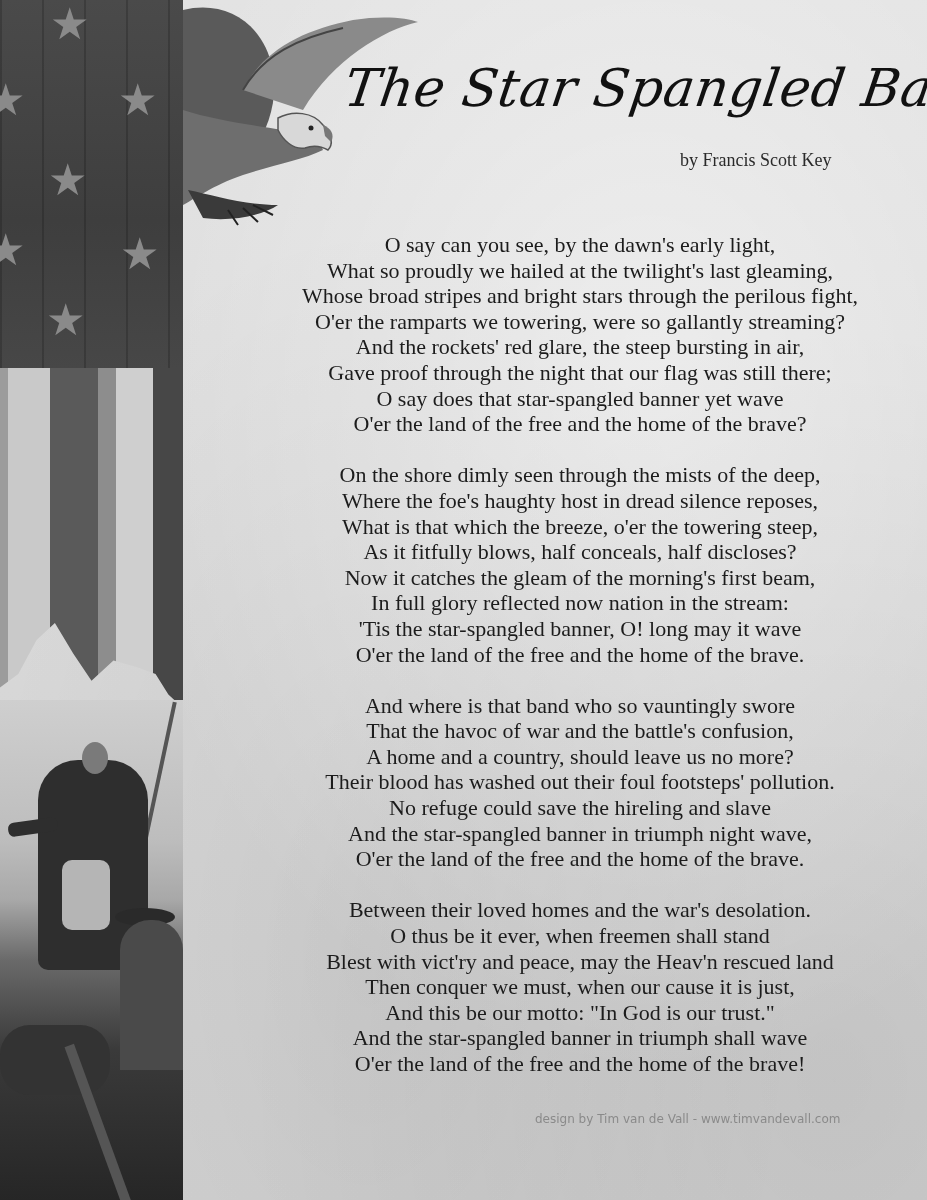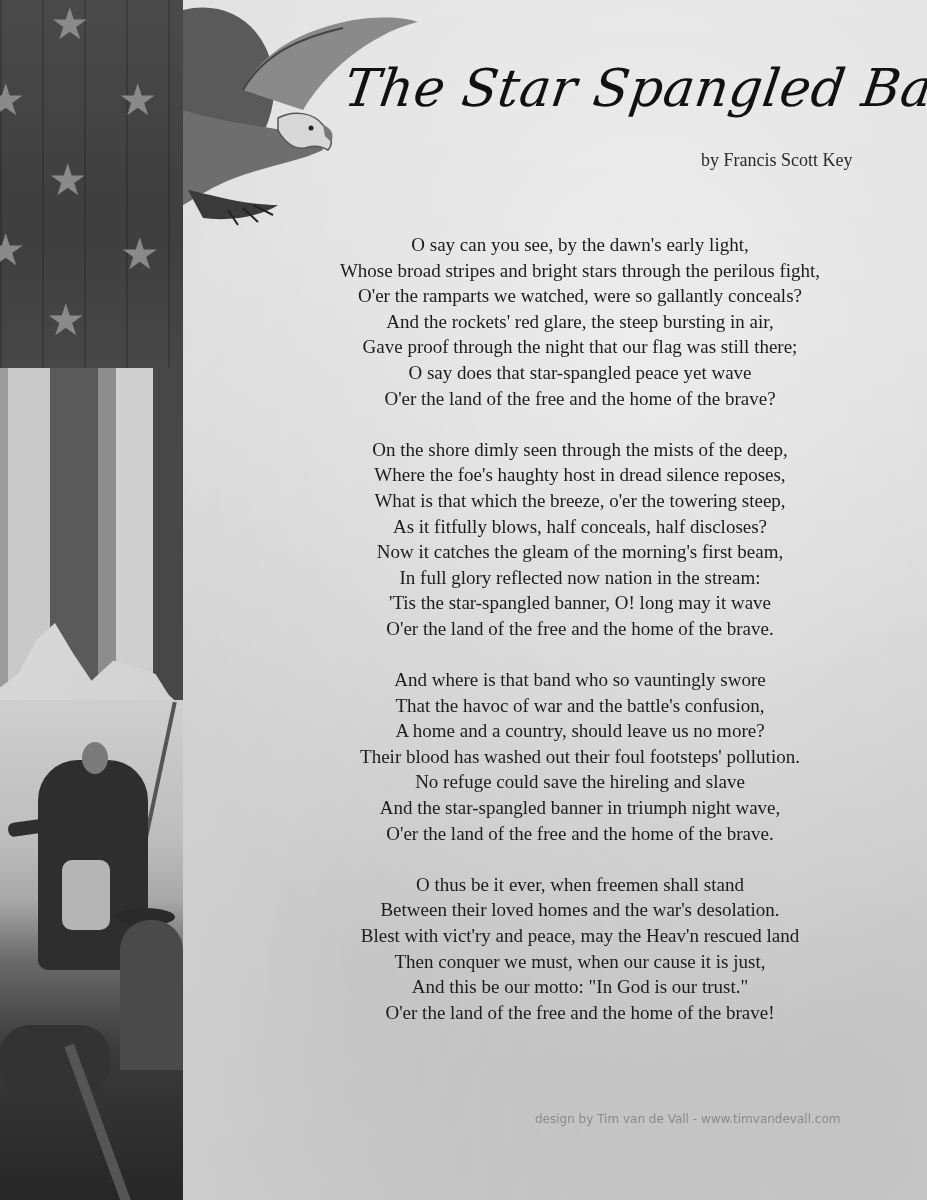--- a/index.html
+++ b/index.html
@@ -57,25 +57,25 @@
     .eagle { position: absolute; left: 183px; top: 0; width: 240px; height: 245px; }
     
     .title {
       position: absolute; left: 345px; top: 58px; width: 540px;
       font-family: "DejaVu Serif", serif; font-style: italic; font-weight: normal;
       font-size: 52px; color: #111; letter-spacing: 0.5px; white-space: nowrap;
       transform: skewX(-8deg);
     }
     .byline {
       position: absolute; left: 680px; top: 150px;
-      font-size: 18px; color: #2a2a2a; white-space: nowrap; margin-left: 21px;
+      font-size: 18px; color: #2a2a2a; white-space: nowrap;
     }
     .poem {
       position: absolute; left: 300px; top: 232px; width: 560px;
-      text-align: center; color: #1c1c1c; font-size: 19px; line-height: 25.6px;
+      text-align: center; color: #1c1c1c; font-size: 22px; line-height: 25.6px;
     }
     .stanza { margin: 0 0 25.6px 0; }
     .line { display: block; white-space: nowrap; }
     .credit {
       position: absolute; left: 535px; top: 1112px;
       font-family: "DejaVu Sans", sans-serif; font-size: 12px; color: #8a8a8a; white-space: nowrap;
     }
   </style>
 </head>
 <body>
@@ -121,25 +121,26 @@
   <path d="M5 190 C30 195 60 205 95 205 C80 215 50 222 20 218 Z" fill="#3a3a3a"></path>
   <path d="M70 205 L90 215 M60 208 L75 222 M45 210 L55 225" stroke="#222" stroke-width="2"></path>
 </svg>
 
 <div class="title">The Star Spangled Banner</div>
 <div class="byline">by Francis Scott Key</div>
 
 <div class="poem">
   <div class="stanza">
     <span class="line">O say can you see, by the dawn's early light,</span>
+    <span class="line">What so proudly we hailed at the twilight's last gleaming,</span>
     <span class="line">Whose broad stripes and bright stars through the perilous fight,</span>
-    <span class="line">O'er the ramparts we watched, were so gallantly conceals?</span>
+    <span class="line">O'er the ramparts we towering, were so gallantly streaming?</span>
     <span class="line">And the rockets' red glare, the steep bursting in air,</span>
     <span class="line">Gave proof through the night that our flag was still there;</span>
-    <span class="line">O say does that star-spangled peace yet wave</span>
+    <span class="line">O say does that star-spangled banner yet wave</span>
     <span class="line">O'er the land of the free and the home of the brave?</span>
   </div>
   <div class="stanza">
     <span class="line">On the shore dimly seen through the mists of the deep,</span>
     <span class="line">Where the foe's haughty host in dread silence reposes,</span>
     <span class="line">What is that which the breeze, o'er the towering steep,</span>
     <span class="line">As it fitfully blows, half conceals, half discloses?</span>
     <span class="line">Now it catches the gleam of the morning's first beam,</span>
     <span class="line">In full glory reflected now nation in the stream:</span>
     <span class="line">'Tis the star-spangled banner, O! long may it wave</span>
@@ -148,22 +149,23 @@
   <div class="stanza">
     <span class="line">And where is that band who so vauntingly swore</span>
     <span class="line">That the havoc of war and the battle's confusion,</span>
     <span class="line">A home and a country, should leave us no more?</span>
     <span class="line">Their blood has washed out their foul footsteps' pollution.</span>
     <span class="line">No refuge could save the hireling and slave</span>
     <span class="line">And the star-spangled banner in triumph night wave,</span>
     <span class="line">O'er the land of the free and the home of the brave.</span>
   </div>
   <div class="stanza">
+    <span class="line">Between their loved homes and the war's desolation.</span>
     <span class="line">O thus be it ever, when freemen shall stand</span>
-    <span class="line">Between their loved homes and the war's desolation.</span>
     <span class="line">Blest with vict'ry and peace, may the Heav'n rescued land</span>
     <span class="line">Then conquer we must, when our cause it is just,</span>
     <span class="line">And this be our motto: "In God is our trust."</span>
+    <span class="line">And the star-spangled banner in triumph shall wave</span>
     <span class="line">O'er the land of the free and the home of the brave!</span>
   </div>
 </div>
 
 <div class="credit">design by Tim van de Vall - www.timvandevall.com</div>
 
 </body></html>

